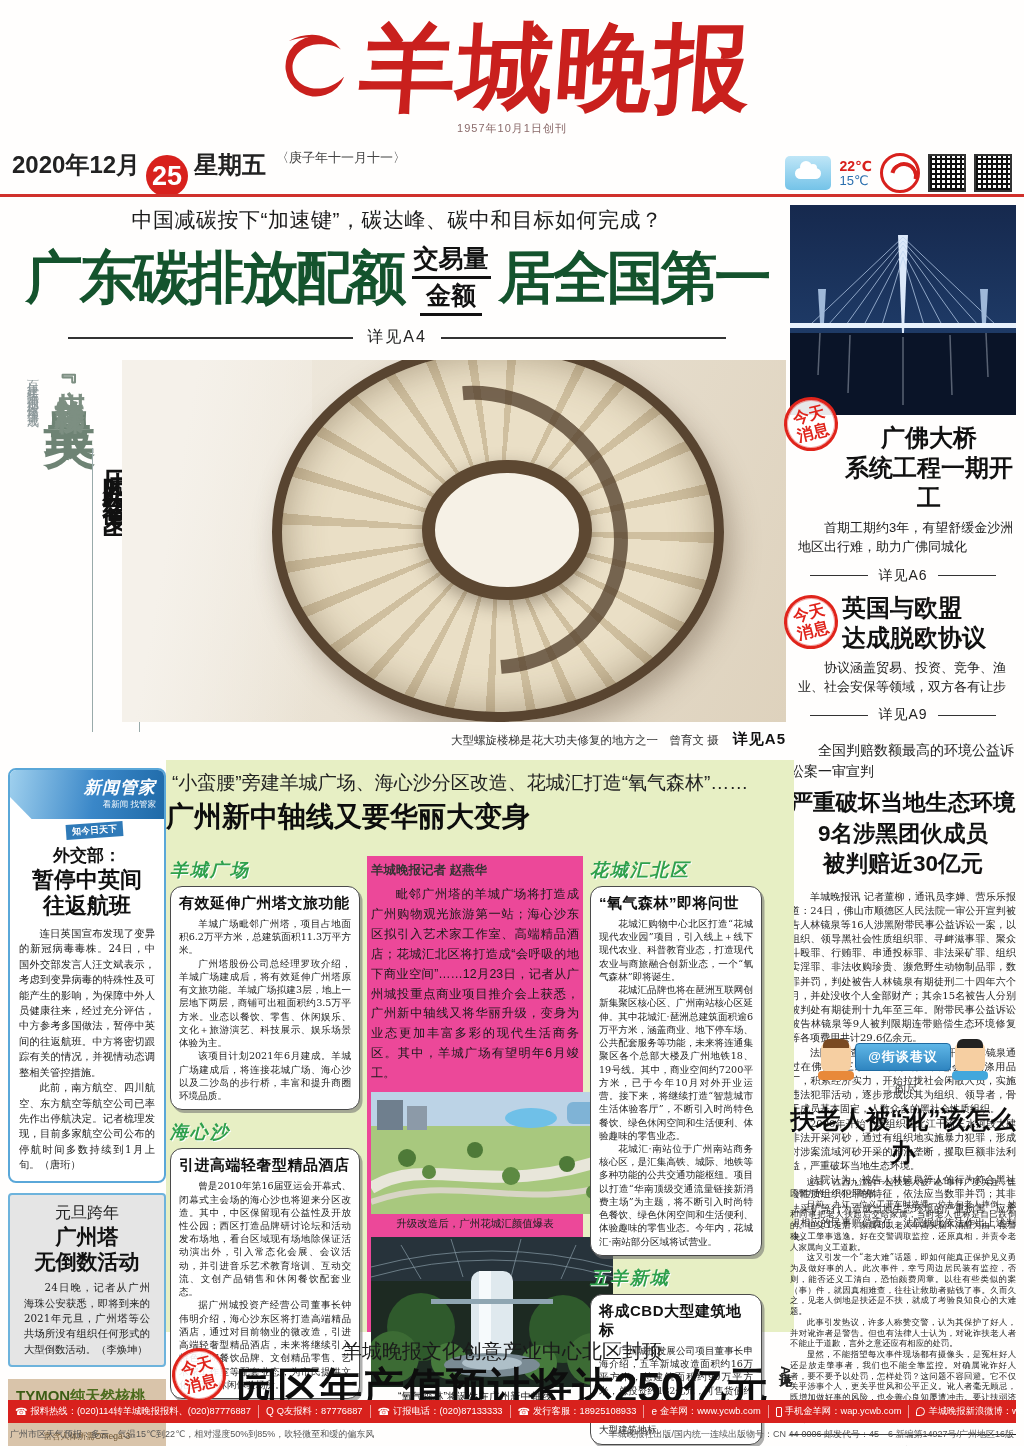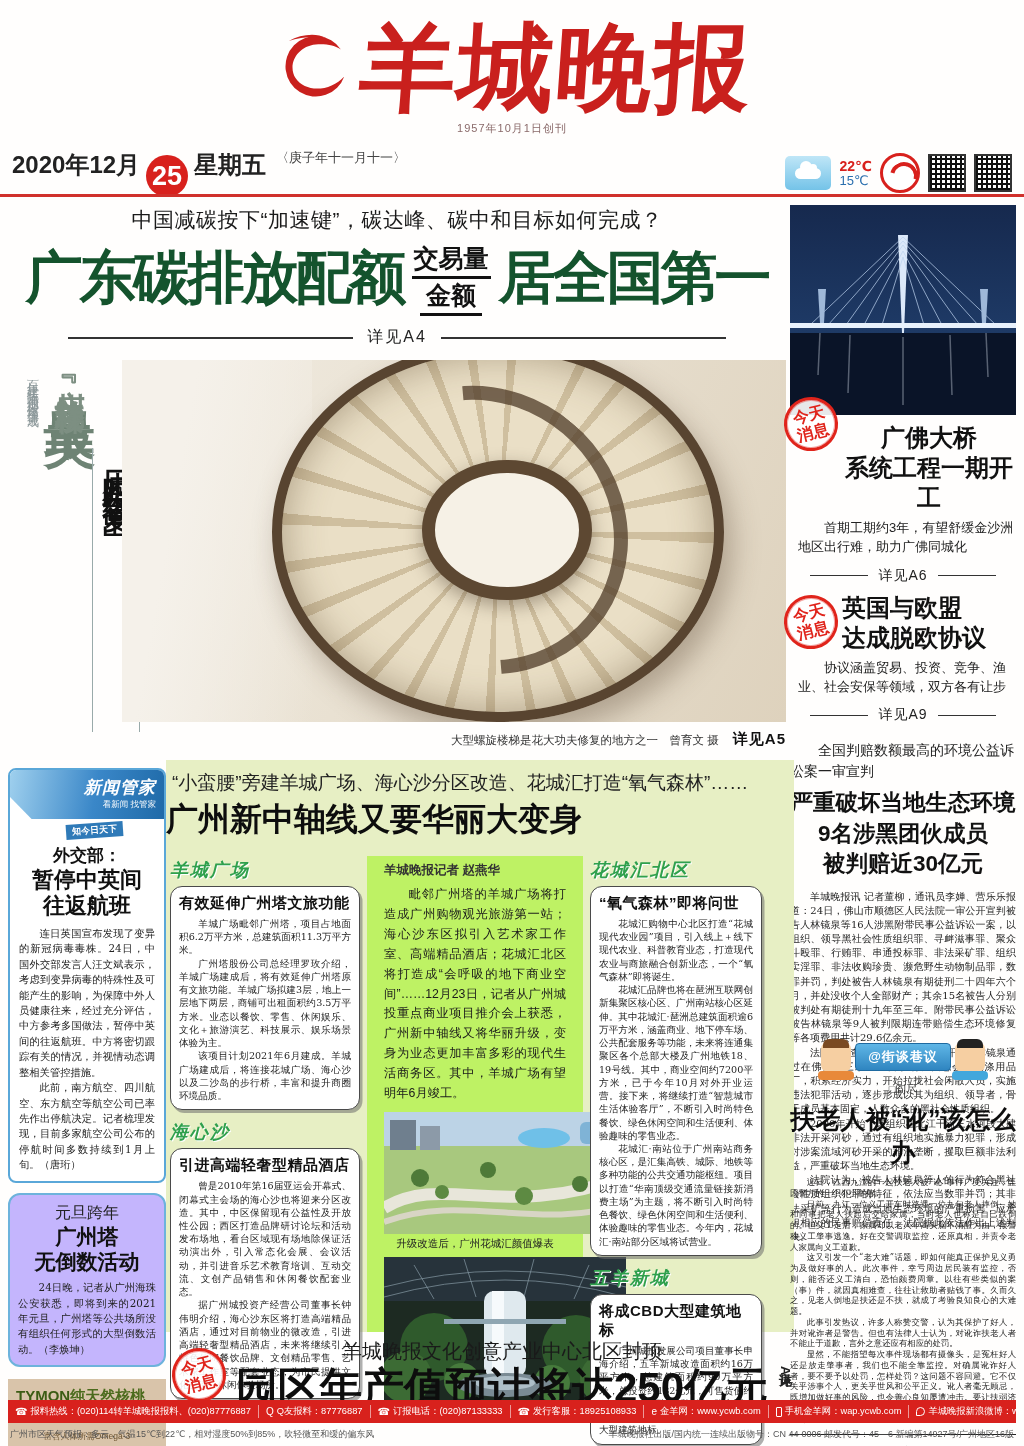--- a/index.html
+++ b/index.html
@@ -76,24 +76,24 @@
   .see-small span { font-size:14px; color:#222; letter-spacing:1px; }
   .court { margin-top:16px; }
   .court-kicker { font-size:14px; color:#222; line-height:1.5; text-indent:2em; }
   .court-h { text-align:center; font-size:22.5px; font-weight:900; color:#111; line-height:1.35; margin-top:6px; }
   .court-body { margin-top:10px; }
   .court-body p { font-size:10px; color:#222; line-height:1.42; text-align:justify; text-indent:2em; font-family:"DejaVu Serif","Liberation Serif",serif; }
 
   
   .feature { position:absolute; left:166px; top:760px; width:628px; height:572px; background:#e7efc4; }
   .feat-kicker { padding:10px 6px 0; font-size:19px; color:#222; }
-  .feat-headline { padding:2px 0 4px; font-size:32px; font-weight:900; color:#0d0d0d; letter-spacing:0px; }
+  .feat-headline { padding:2px 0 4px; font-size:28px; font-weight:900; color:#0d0d0d; letter-spacing:0px; }
   .feat-cols { position:absolute; left:0; top:96px; bottom:0; right:0; display:flex; gap:7px; padding:0 4px; }
   .col-l { width:190px; }
-  .col-m { width:216px; background:#bef264; padding:2px 17px; }
+  .col-m { width:216px; background:#ec4899; padding:2px 4px; }
   .col-r { width:172px; }
   .sec-label { font-size:18px; font-weight:bold; font-style:italic; color:#2fa04d; letter-spacing:2px; margin:2px 0 4px 0; text-shadow:1px 1px 0 #fff; }
   .wbox { background:#fff; border:1.5px solid #4a4a4a; border-radius:12px; padding:7px 8px; box-shadow:2.5px 3px 0 rgba(110,110,110,.55); margin-bottom:10px; }
   .wbox h4 { font-size:15px; font-weight:bold; color:#111; margin-bottom:4px; letter-spacing:0.5px; }
   .wbox p { font-size:9.6px; line-height:1.38; color:#222; text-align:justify; text-indent:2em; font-family:"DejaVu Serif","Liberation Serif",serif; }
   .byline { font-size:12.5px; font-weight:bold; color:#333; margin:4px 0 6px; }
   .intro { font-size:12.3px; line-height:1.62; color:#1a1a1a; text-align:justify; }
   .intro .ind { text-indent:2em; display:block; }
   .render { width:242px; height:122px; display:block; margin-top:8px; }
   .render2 { width:242px; height:150px; display:block; margin-top:6px; }
@@ -111,21 +111,21 @@
   .rail { position:absolute; left:8px; top:768px; width:158px; }
   .mgr-box { border:2px solid #5aa7d8; border-radius:8px; background:#fff; overflow:hidden; padding-bottom:8px; }
   .mgr-ribbon { background:linear-gradient(100deg,#9fd0ee 0%,#3a87c8 55%,#1f6aa8 100%); color:#fff; padding:6px 8px 8px 30px; clip-path:polygon(0 0,100% 0,100% 100%,14% 100%,0 55%); text-align:right; }
   .mgr-main { font-size:17px; font-weight:900; font-style:italic; letter-spacing:1px; }
   .mgr-sub { font-size:8.5px; display:block; opacity:.95; }
   .mgr-ribbon2 { font-size:9px; font-weight:bold; color:#fff; background:#2f7ab8; display:inline-block; padding:1px 6px; transform:rotate(-4deg); margin:2px 0 0 56px; }
   .mgr-t1 { text-align:center; font-size:17px; font-weight:bold; color:#111; margin-top:6px; }
   .mgr-t2 { text-align:center; font-size:22px; font-weight:bold; color:#111; line-height:1.2; }
   .mgr-body { padding:6px 9px 0; }
   .mgr-body p, .ny-body { font-size:10.3px; line-height:1.5; color:#222; text-align:justify; text-indent:2em; font-family:"DejaVu Serif","Liberation Serif",serif; }
-  .ny-box { border:2px solid #6db3dc; border-radius:12px; background:#c4b5fd; margin-top:10px; padding:8px 8px; }
+  .ny-box { border:2px solid #6db3dc; border-radius:4px; background:#e5e5e5; margin-top:10px; padding:8px 14px; }
   .ny-kicker { text-align:center; font-size:16px; color:#222; }
   .ny-title { text-align:center; font-size:21px; font-weight:bold; color:#111; line-height:1.2; }
   .ad-box { margin-top:12px; background:#d9c4aa; height:182px; position:relative; padding:8px; overflow:hidden; }
   .ad-title { font-size:15px; font-weight:900; color:#4c6b1d; letter-spacing:0; }
   .ad-title .lat { color:#3c5c14; }
   .ad-sub { font-size:8.5px; color:#6b5330; margin-top:6px; text-align:center; }
 
   
   .street { position:absolute; left:790px; top:1042px; width:226px; }
   .st-badge { display:flex; align-items:center; justify-content:center; gap:4px;text-align:right; }

